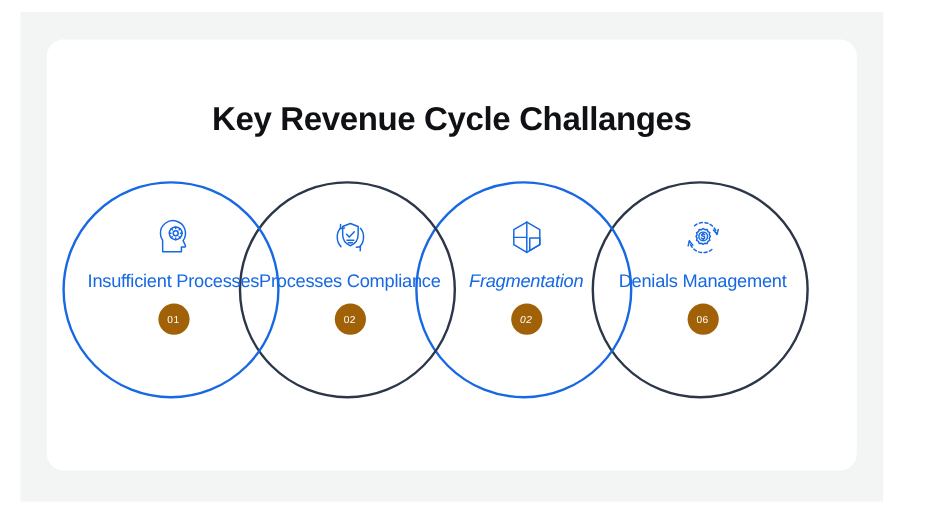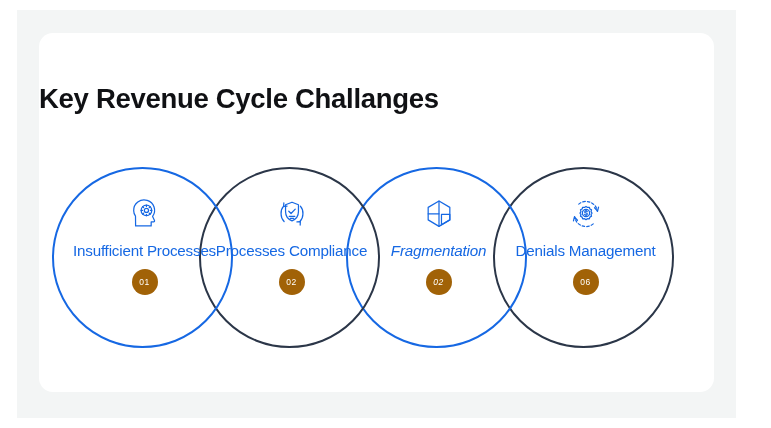--- a/index.html
+++ b/index.html
@@ -40,33 +40,33 @@
     height: 359px;
     background: #ffffff;
     border-radius: 14px;
   }
 
   .title {
     position: absolute;
     left: 0;
     top: 50px;
     width: 675px;
-    text-align: left;
+    text-align: center;
     font-size: 27.5px;
     font-weight: 700;
     letter-spacing: -0.3px;
     color: #101114;
     font-family: "Liberation Sans", sans-serif;
   }
 
   
   .band {
     position: absolute;
     left: 0;
-    top: 16px;
+    top: 0;
     width: 675px;
     height: 359px;
   }
 
   .node {
     position: absolute;
     width: 181px;
     height: 181px;
     border-radius: 50%;
     box-sizing: border-box;

